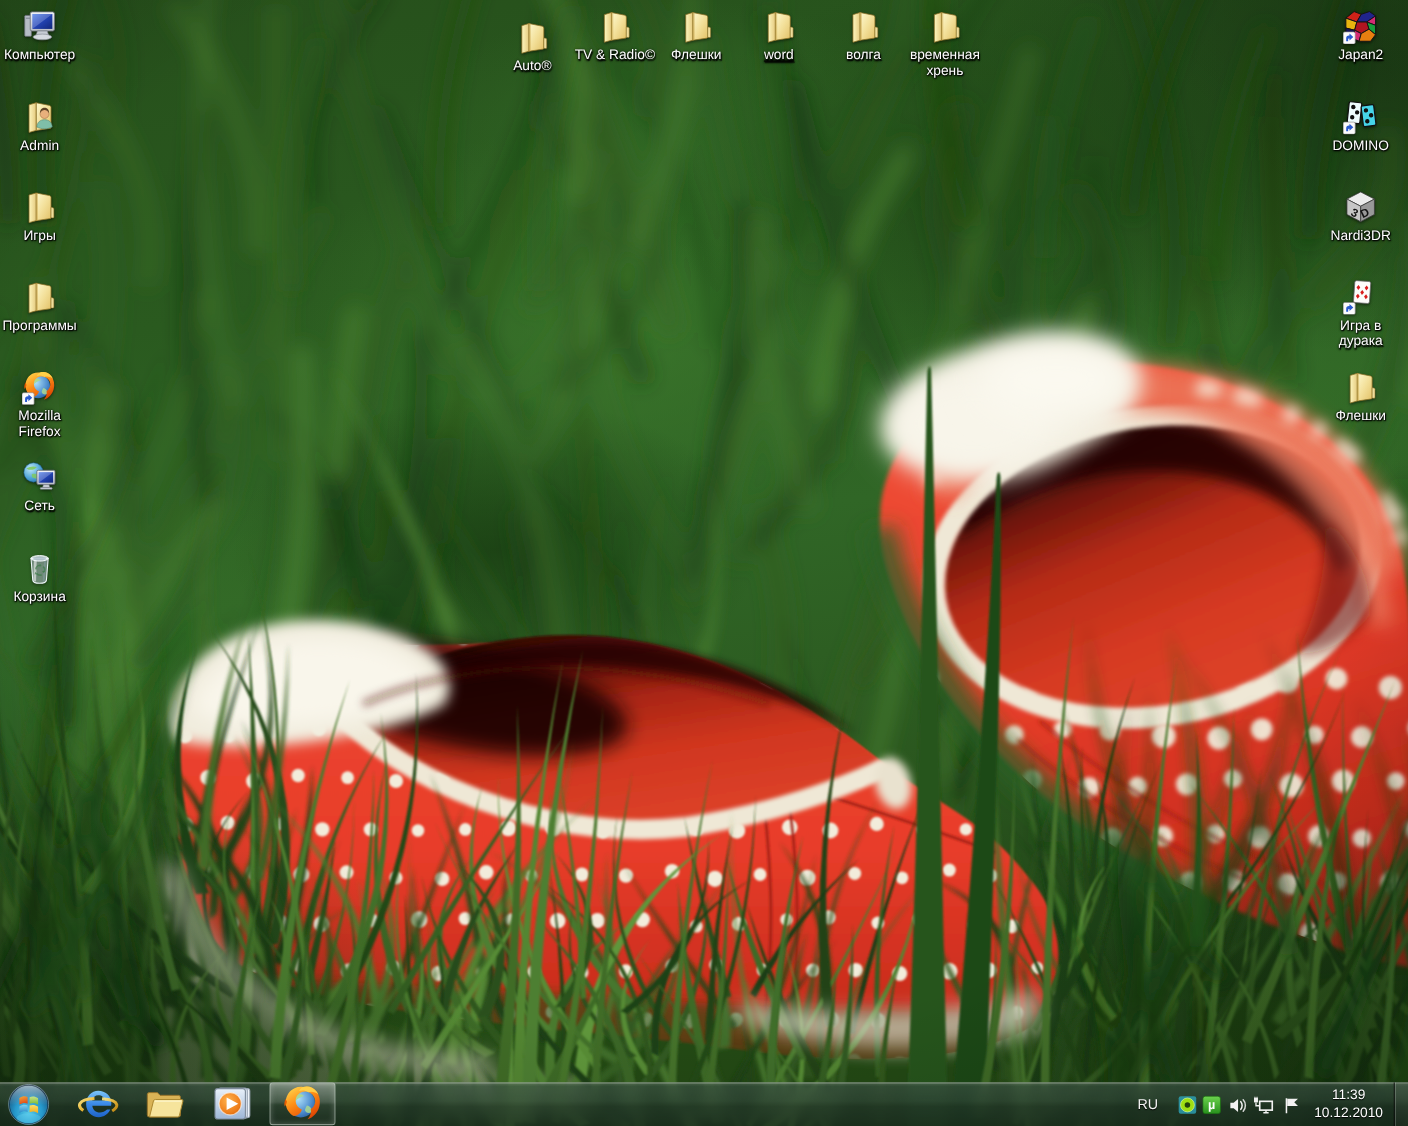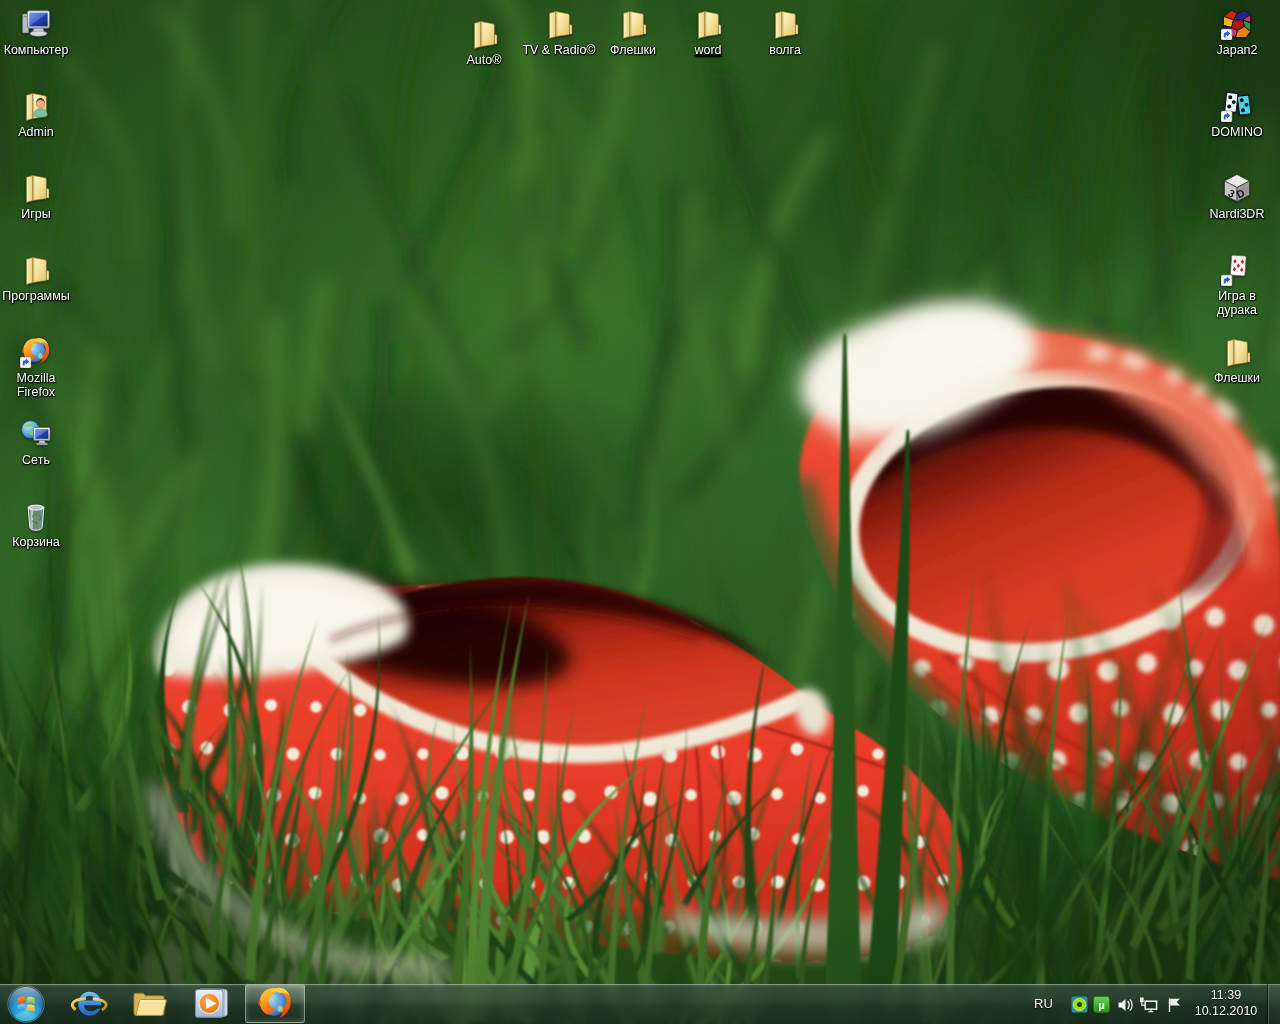--- a/index.html
+++ b/index.html
@@ -1304,20 +1304,29 @@
     </div>
     <div class="ic" style="left:737px;top:8px;text-align:center;">
       <svg width="32" height="32" viewBox="0 0 32 32">
 <path d="M12.8,3.4 L25,5.8 Q26.4,6.1 26.4,7.6 L26.4,25.4 Q26.4,27 24.9,26.8 L12.8,28.6 Z" fill="url(#fmain)" stroke="#8e7428" stroke-width="0.7"></path>
 <path d="M26.4,16.5 L28.2,16.8 Q29,17 29,17.9 L29,25.2 Q29,26.2 28.1,26.1 L26.4,25.9 Z" fill="#eedd9c" stroke="#8e7428" stroke-width="0.5"></path>
 <path d="M6.4,5.3 L12.8,3.4 L12.8,28.6 L6.4,30.4 Z" fill="url(#fflap)" stroke="#8e7428" stroke-width="0.7"></path>
 <path d="M12.8,3.4 L14.5,3.74 L14.5,28.35 L12.8,28.6 Z" fill="#caa84e" opacity="0.55"></path>
 </svg>
       <div class="lb">волга</div>
     </div>
+    <div class="ic" style="left:811px;top:8px;">
+      <svg width="32" height="32" viewBox="0 0 32 32">
+<path d="M12.8,3.4 L25,5.8 Q26.4,6.1 26.4,7.6 L26.4,25.4 Q26.4,27 24.9,26.8 L12.8,28.6 Z" fill="url(#fmain)" stroke="#8e7428" stroke-width="0.7"></path>
+<path d="M26.4,16.5 L28.2,16.8 Q29,17 29,17.9 L29,25.2 Q29,26.2 28.1,26.1 L26.4,25.9 Z" fill="#eedd9c" stroke="#8e7428" stroke-width="0.5"></path>
+<path d="M6.4,5.3 L12.8,3.4 L12.8,28.6 L6.4,30.4 Z" fill="url(#fflap)" stroke="#8e7428" stroke-width="0.7"></path>
+<path d="M12.8,3.4 L14.5,3.74 L14.5,28.35 L12.8,28.6 Z" fill="#caa84e" opacity="0.55"></path>
+</svg>
+      <div class="lb">временная<br>хрень</div>
+    </div>
     <div class="ic" style="left:1189px;top:8px;"><svg width="32" height="32" viewBox="0 0 32 32">
 <g stroke="#141414" stroke-width="0.9">
 <path d="M2.5,8.5 L10,2.5 L16.5,5 L12.5,12 Z" fill="#cf2218"></path>
 <path d="M16.5,5 L24,2.5 L29.5,6.5 L21.5,12 L12.5,12 Z" fill="#20248c"></path>
 <path d="M29.5,6.5 L29.5,15 L21.5,12 Z" fill="#d42b74"></path>
 <path d="M29.5,15 L29.5,23.5 L23.5,18.5 L21.5,12 Z" fill="#18a03c"></path>
 <path d="M2.5,8.5 L12.5,12 L10.5,19.5 L2.5,17.5 Z" fill="#e8b50f"></path>
 <path d="M12.5,12 L21.5,12 L23.5,18.5 L16.5,22.5 L10.5,19.5 Z" fill="#b01420"></path>
 <path d="M2.5,17.5 L10.5,19.5 L9,27 L2.5,25.5 Z" fill="#16155c"></path>
 <path d="M10.5,19.5 L16.5,22.5 L14.5,29.5 L9,27 Z" fill="#d42b74"></path>

